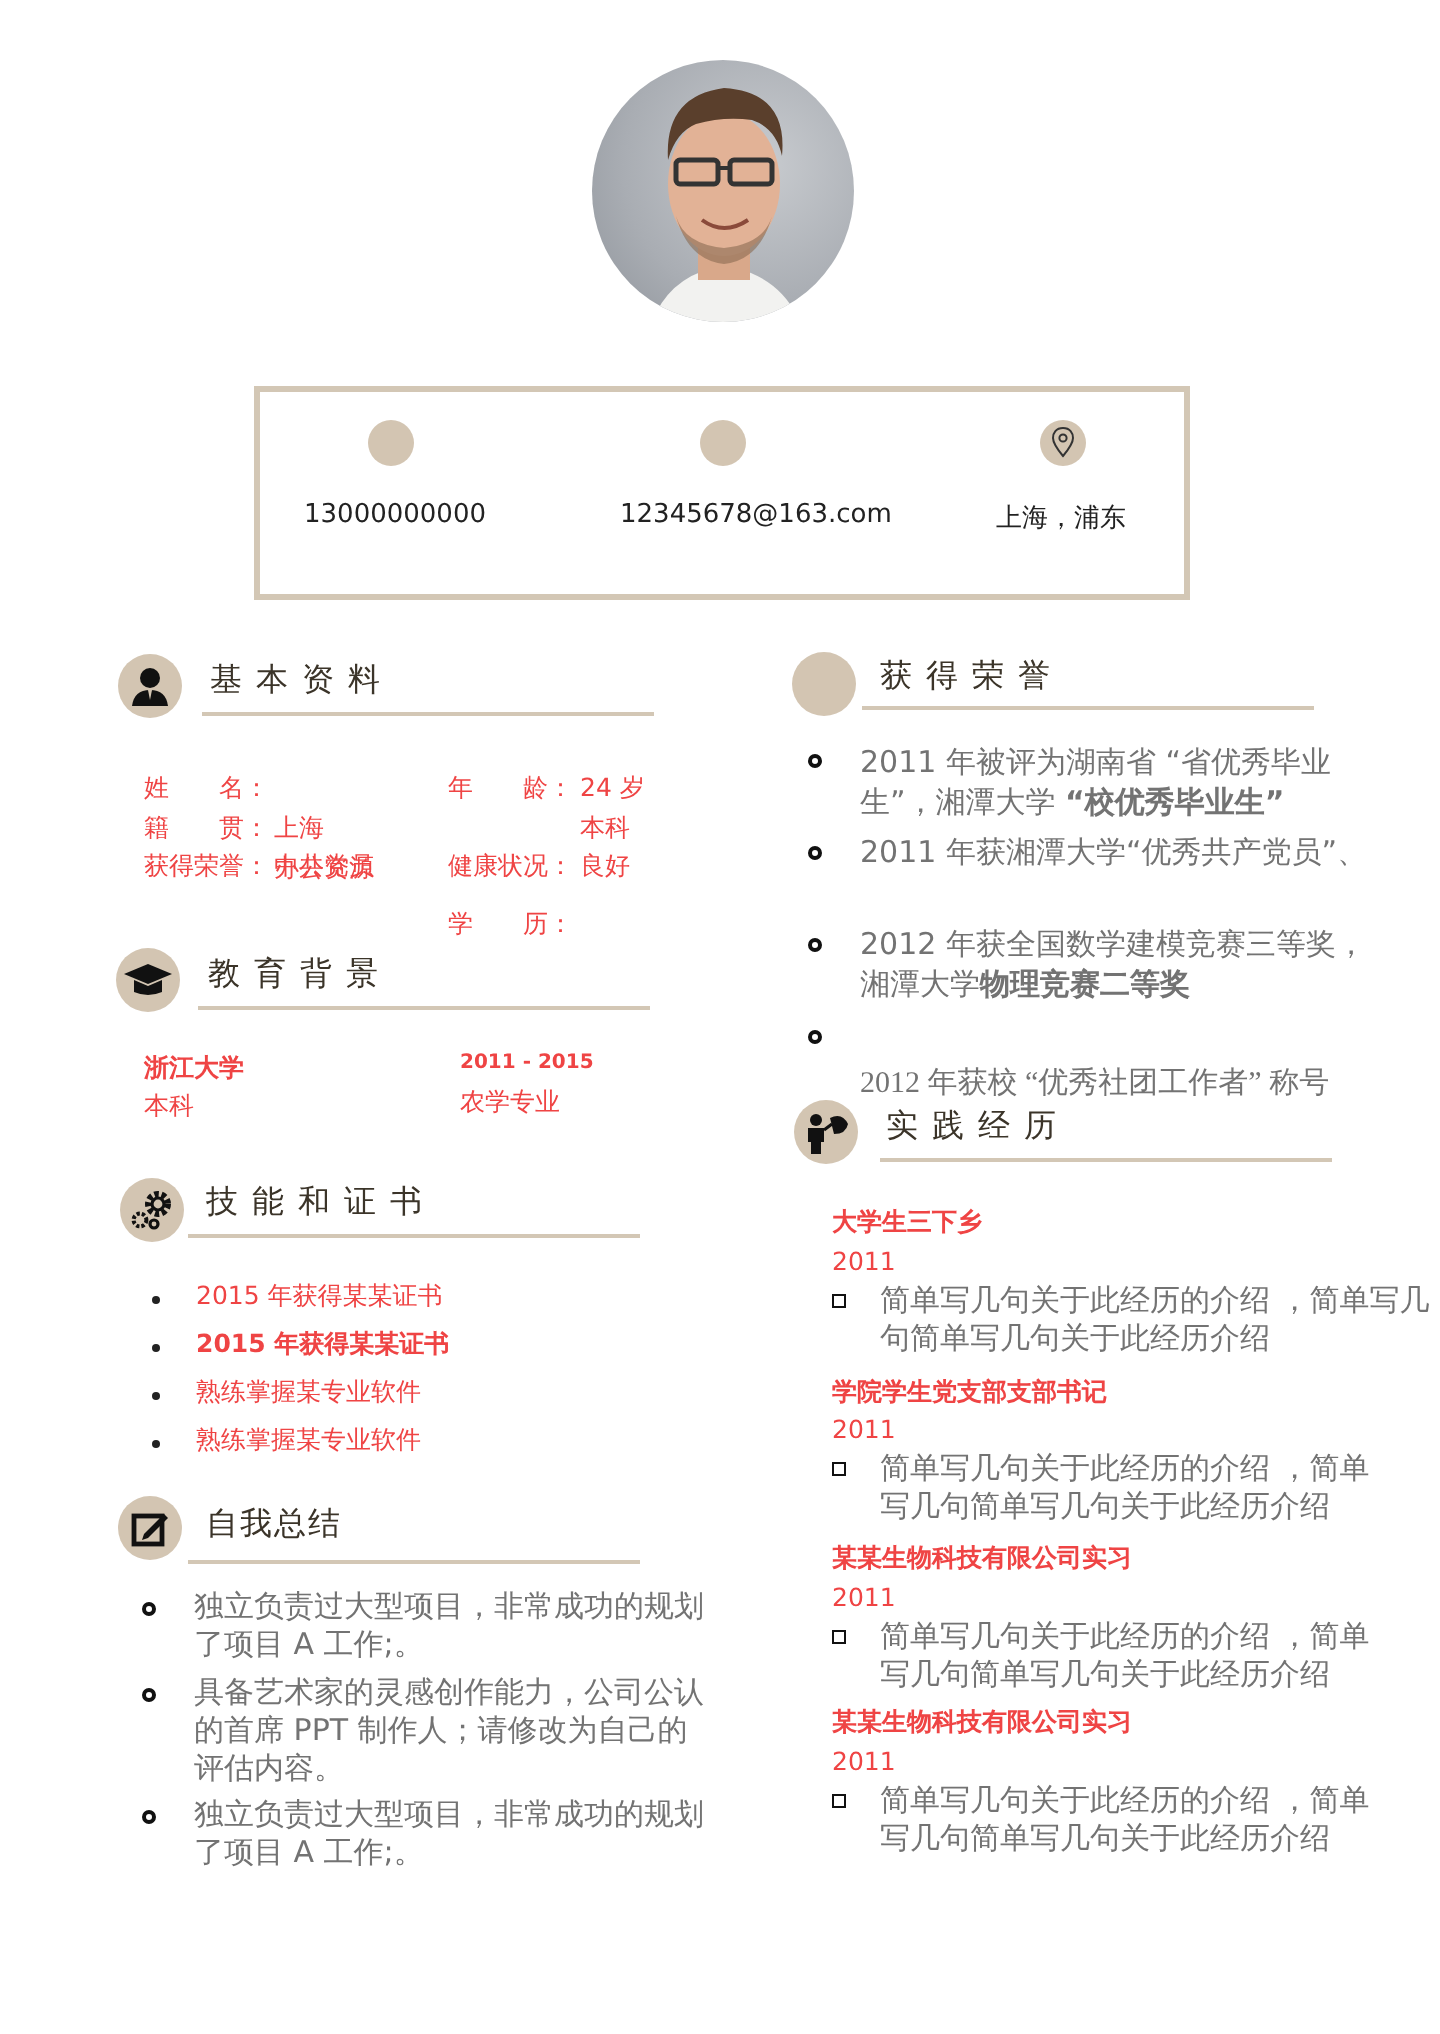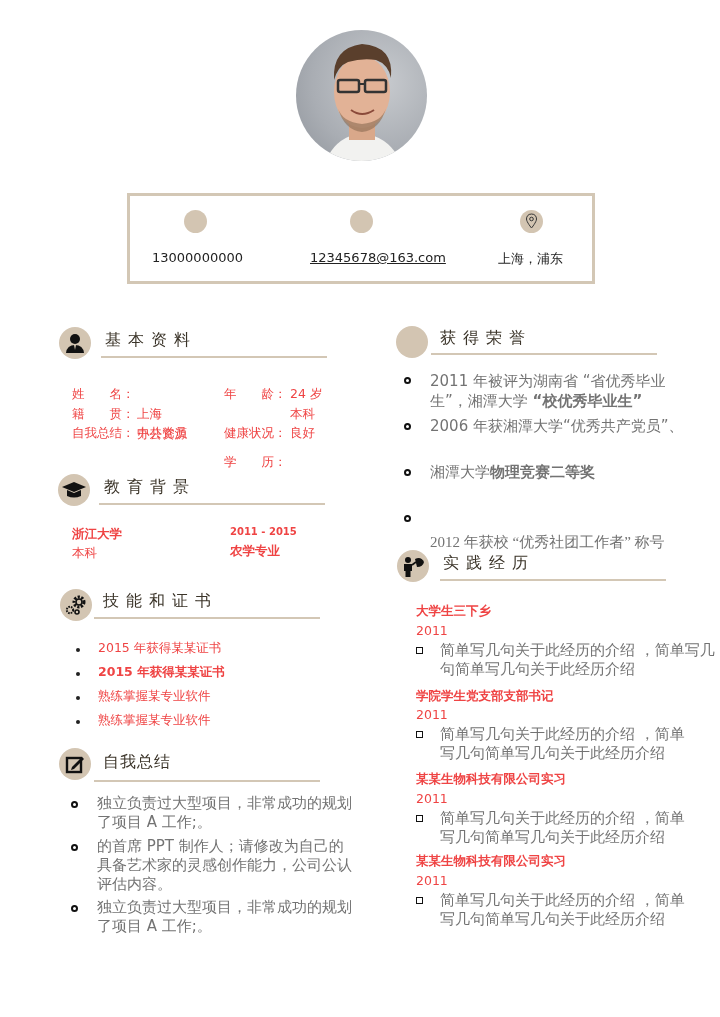--- a/index.html
+++ b/index.html
@@ -7,21 +7,21 @@
   body { position: relative; font-family: "DejaVu Sans", "Liberation Sans", sans-serif; color: #222; }
 
   .avatar {
     position: absolute; left: 296px; top: 30px; width: 131px; height: 131px;
     border-radius: 50%; overflow: hidden;
     background: radial-gradient(circle at 65% 40%, #c8cbcf 0%, #a9adb3 60%, #8e939a 100%);
   }
   .avatar svg { width: 100%; height: 100%; display: block; }
 
   .contact-box {
-    position: absolute; left: 127px; top: 193px; width: 468px; height: 91px;
+    position: absolute; left: 127px; top: 193px; width: 468px; height: 107px;
     border: 3px solid #d3c7b5;
   }
   .contact-dot {
     position: absolute; top: 14px; width: 23px; height: 23px; border-radius: 50%;
     background: #d3c5b2;
   }
   .contact-dot svg { width: 100%; height: 100%; display: block; }
   .contact-text { position: absolute; top: 54px; font-size: 13px; color: #222; white-space: nowrap; }
 
   .sec-icon {
@@ -58,21 +58,21 @@
     <line x1="63" y1="54" x2="69" y2="54" stroke="#333" stroke-width="2"></line>
     <path d="M55 80 Q66 88 78 80" fill="none" stroke="#8a4a3a" stroke-width="2"></path>
   </svg>
 </div>
 
 <div class="contact-box">
   <div class="contact-dot" style="left:54px;"></div>
   <div class="contact-text" style="left:22px;">13000000000</div>
 
   <div class="contact-dot" style="left:220px;"></div>
-  <div class="contact-text" style="left:180px;text-decoration:underline;">12345678@163.com</div>
+  <div class="contact-text" style="left:180px;">12345678@163.com</div>
 
   <div class="contact-dot" style="left:390px;">
     <svg viewBox="0 0 23 23">
       <path d="M11.5 4 C8 4 6.5 6.5 6.5 9 C6.5 12 11.5 18 11.5 18 C11.5 18 16.5 12 16.5 9 C16.5 6.5 15 4 11.5 4 Z" fill="none" stroke="#333" stroke-width="1"></path>
       <circle cx="11.5" cy="9" r="1.8" fill="none" stroke="#333" stroke-width="1"></circle>
     </svg>
   </div>
   <div class="contact-text" style="left:368px;font-family:Liberation Mono, monospace;">上海，浦东</div>
 </div>
 
@@ -89,38 +89,38 @@
 <div class="txt" style="left:72px; top:384px;">姓　　名：</div>
 <div class="txt" style="left:137px; top:384px;margin-top:40px;">办公资源</div>
 <div class="txt" style="left:224px; top:384px;">年　　龄：</div>
 <div class="txt" style="left:290px; top:384px;">24 岁</div>
 
 <div class="txt" style="left:72px; top:404px;">籍　　贯：</div>
 <div class="txt" style="left:137px; top:404px;">上海</div>
 <div class="txt" style="left:224px; top:404px;margin-top:48px;">学　　历：</div>
 <div class="txt" style="left:290px; top:404px;">本科</div>
 
-<div class="txt" style="left:72px; top:423px;">自我总结：</div>
+<div class="txt" style="left:72px; top:423px;">获得荣誉：</div>
 <div class="txt" style="left:137px; top:423px;">中共党员</div>
 <div class="txt" style="left:224px; top:423px;">健康状况：</div>
 <div class="txt" style="left:290px; top:423px;">良好</div>
 
 <div class="sec-icon" style="left:58px; top:474px;">
   <svg viewBox="0 0 32 32">
     <path d="M4 13 L16 8 L28 13 L16 18 Z" fill="#111"></path>
     <path d="M9 16 L9 22 Q16 25 23 22 L23 16 L16 19 Z" fill="#111"></path>
   </svg>
 </div>
 <div class="sec-title" style="left:104px; top:477px;">教育背景</div>
 <div class="sec-line" style="left:99px; top:503px; width:226px;"></div>
 
 <div class="txt bold" style="left:72px; top:524px;">浙江大学</div>
 <div class="txt" style="left:72px; top:543px;">本科</div>
 <div class="txt bold" style="left:230px; top:522px; font-size:10px;">2011 - 2015</div>
-<div class="txt" style="left:230px; top:541px;font-weight:bold;">农学专业</div>
+<div class="txt" style="left:230px; top:541px;">农学专业</div>
 
 <div class="sec-icon" style="left:60px; top:589px;">
   <svg viewBox="0 0 32 32">
     <circle cx="19" cy="13" r="5" fill="none" stroke="#111" stroke-width="3" stroke-dasharray="2.2 1.4"></circle>
     <circle cx="19" cy="13" r="3" fill="none" stroke="#111" stroke-width="1.6"></circle>
     <circle cx="10" cy="21" r="3.2" fill="none" stroke="#111" stroke-width="2" stroke-dasharray="1.6 1"></circle>
     <circle cx="17" cy="23" r="2" fill="none" stroke="#111" stroke-width="1.6"></circle>
   </svg>
 </div>
 <div class="sec-title" style="left:103px; top:591px;">技能和证书</div>
@@ -144,45 +144,46 @@
 <div class="sec-title tight" style="left:103px; top:752px;">自我总结</div>
 <div class="sec-line" style="left:94px; top:780px; width:226px;"></div>
 
 <div class="bullet-ring" style="left:71px; top:801px;"></div>
 <div class="para" style="left:97px; top:794px;">
   <div>独立负责过大型项目，非常成功的规划</div>
   <div>了项目 A 工作;。</div>
 </div>
 <div class="bullet-ring" style="left:71px; top:844px;"></div>
 <div class="para" style="left:97px; top:837px;">
+  <div>具备艺术家的灵感创作能力，公司公认</div>
   <div>的首席 PPT 制作人；请修改为自己的</div>
-  <div>具备艺术家的灵感创作能力，公司公认</div>
   <div>评估内容。</div>
 </div>
 <div class="bullet-ring" style="left:71px; top:905px;"></div>
 <div class="para" style="left:97px; top:898px;">
   <div>独立负责过大型项目，非常成功的规划</div>
   <div>了项目 A 工作;。</div>
 </div>
 
 <div class="sec-icon" style="left:396px; top:326px;"></div>
 <div class="sec-title" style="left:440px; top:328px;">获得荣誉</div>
 <div class="sec-line" style="left:431px; top:353px; width:226px;"></div>
 
 <div class="bullet-ring" style="left:404px; top:377px;"></div>
 <div class="para" style="left:430px; top:371px; line-height:20px;">
   <div>2011 年被评为湖南省 “省优秀毕业</div>
   <div><span>生”，湘潭大学 </span><span class="bold">“校优秀毕业生”</span><span></span></div>
 </div>
 <div class="bullet-ring" style="left:404px; top:423px;"></div>
 <div class="para" style="left:430px; top:416px; line-height:20px;">
-  <div>2006 年获湘潭大学“优秀共产党员”、</div>
+  <div>2011 年获湘潭大学“优秀共产党员”、</div>
 </div>
 <div class="bullet-ring" style="left:404px; top:469px;"></div>
 <div class="para" style="left:430px; top:462px; line-height:20px;">
+  <div>2012 年获全国数学建模竞赛三等奖，</div>
   <div><span>湘潭大学</span><span class="bold">物理竞赛二等奖</span><span></span></div>
 </div>
 <div class="bullet-ring" style="left:404px; top:515px;"></div>
 <div class="para" style="left:430px; top:532px; line-height:20px;font-family:Liberation Serif, serif;">
   <div>2012 年获校 “优秀社团工作者” 称号</div>
 </div>
 
 <div class="sec-icon" style="left:397px; top:550px;">
   <svg viewBox="0 0 32 32">
     <circle cx="11" cy="10" r="3" fill="#111"></circle>

